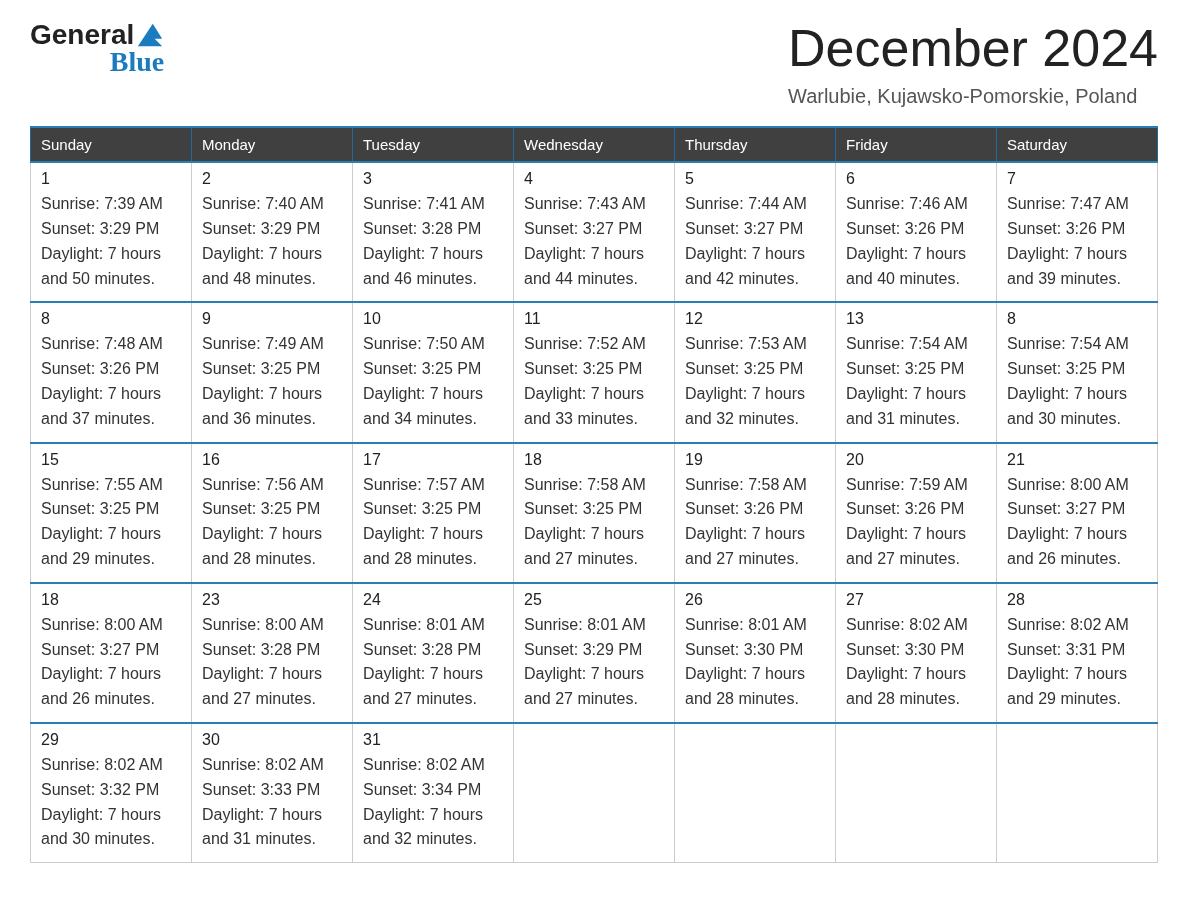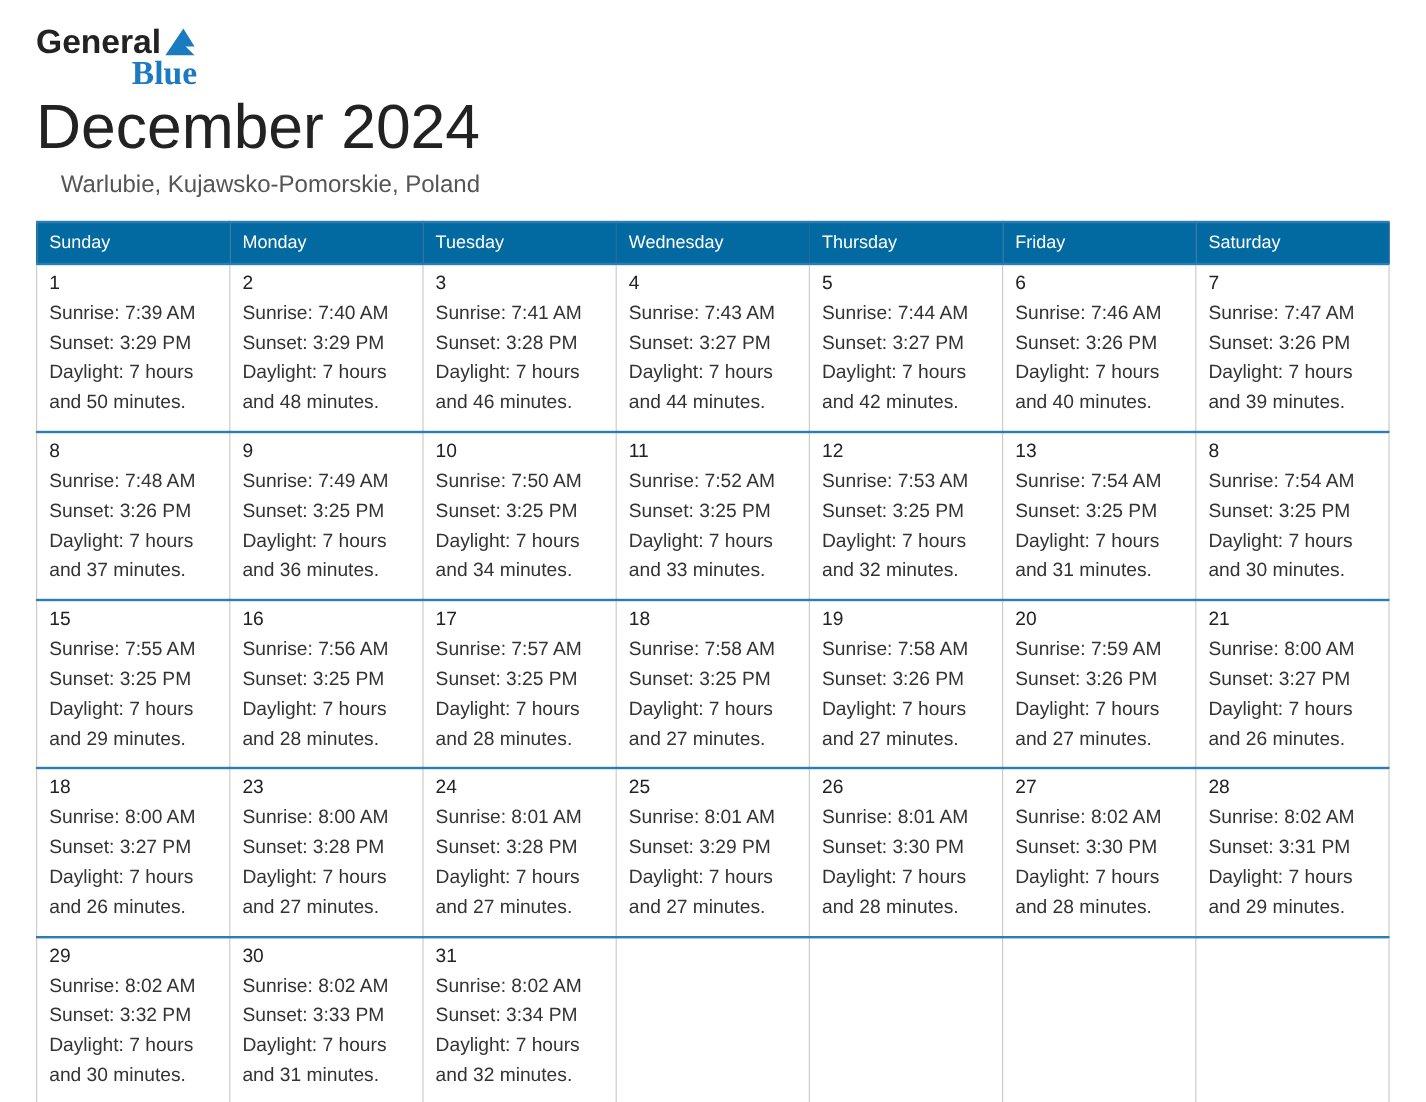--- a/index.html
+++ b/index.html
@@ -8,21 +8,20 @@
       background: #fff;
       width: 1188px;
       min-height: 918px;
       padding: 20px 30px;
     }
     .header {
       display: flex;
       justify-content: space-between;
       align-items: flex-start;
       margin-bottom: 18px;
-      flex-direction: column;
     }
     .logo {
       display: flex;
       align-items: flex-end;
       gap: 0;
     }
     .logo-text-general {
       font-size: 28px;
       font-weight: bold;
       color: #222;
@@ -34,40 +33,40 @@
       color: #1a7bbf;
       font-family: Liberation Serif, serif;
     }
     .logo-icon {
       width: 28px;
       height: 28px;
       margin-left: 2px;
       margin-bottom: 2px;
     }
     .title-block {
-      text-align: right;
+      text-align: left;
     }
     .month-title {
       font-size: 52px;
       font-weight: normal;
       color: #222;
       line-height: 1.1;
     }
     .location-title {
       font-size: 20px;
       color: #555;
       margin-top: 8px;
     }
     .calendar {
       width: 100%;
       border-collapse: collapse;
       border: 1px solid #ccc;
     }
     .calendar th {
-      background-color: #0369a1;
+      background-color: #404040;
       color: #fff;
       text-align: left;
       padding: 8px 10px;
       font-size: 15px;
       font-weight: normal;
       border: 1px solid #1e6a9e;
     }
     .calendar td {
       vertical-align: top;
       padding: 7px 10px 10px 10px;

